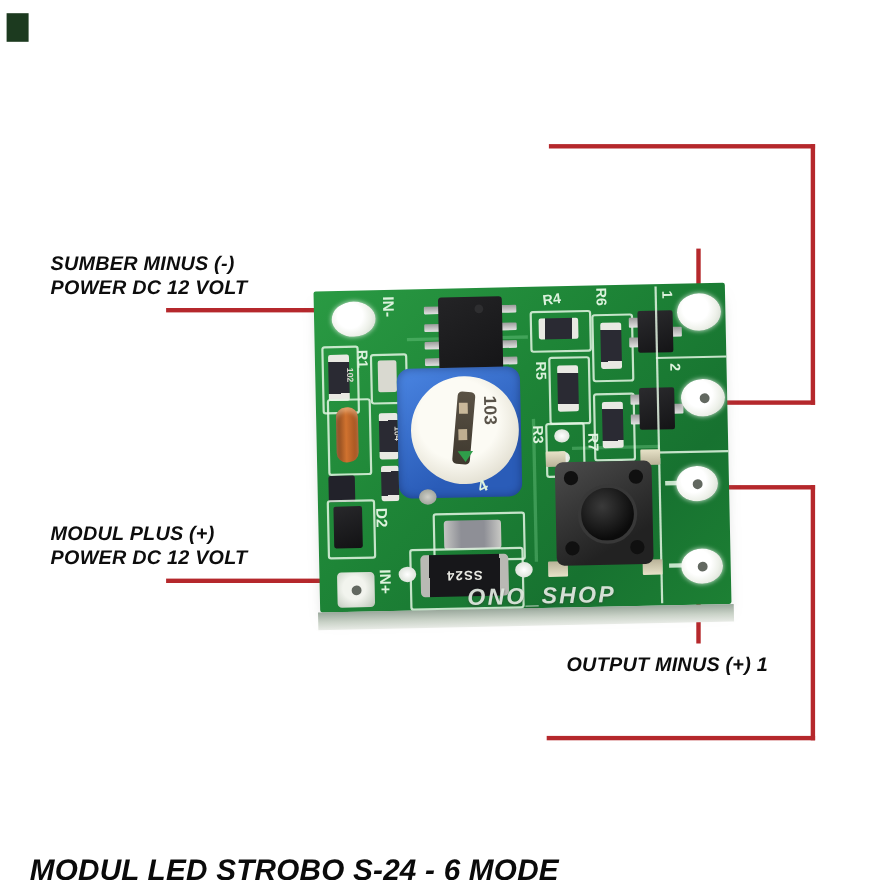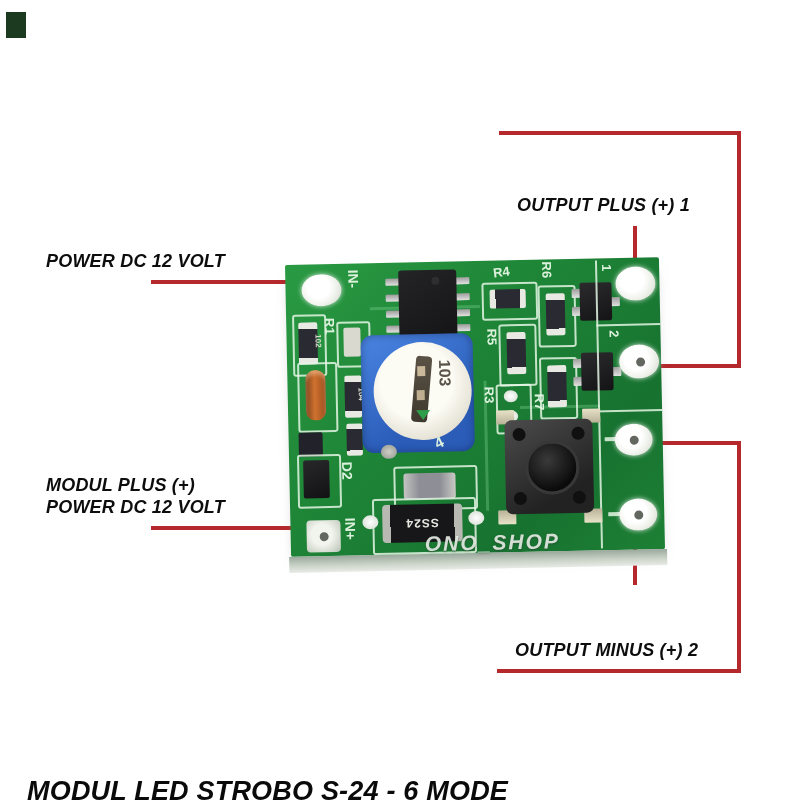--- a/index.html
+++ b/index.html
@@ -38,25 +38,25 @@
   .pin{position:absolute;background:linear-gradient(180deg,#9c9c9c,#e2e2e2);border-radius:1px;}
   .dotpad{position:absolute;border-radius:50%;background:radial-gradient(#ffffff,#cfd8cc);}
 </style>
 </head>
 <body>
 
 <div class="canvas">
 
   <div class="corner"></div>
 
-  <div class="lbl" style="left:517px;top:194px;">OUTPUT PLUS (+) 1</div>
+  <div class="lbl" style="left:46px;top:228px;">SUMBER MINUS (-)</div>
   <div class="lbl" style="left:46px;top:250px;">POWER DC 12 VOLT</div>
   <div class="lbl" style="left:46px;top:474px;">MODUL PLUS (+)</div>
   <div class="lbl" style="left:46px;top:496px;">POWER DC 12 VOLT</div>
-  <div class="lbl" style="left:515px;top:639px;">OUTPUT MINUS (+) 2</div>
+  <div class="lbl" style="left:515px;top:593px;">OUTPUT MINUS (+) 1</div>
 
   <div class="rl" style="left:499px;top:131px;width:242px;height:4px;"></div>
   <div class="rl" style="left:737px;top:131px;width:4px;height:237px;"></div>
   <div class="rl" style="left:646px;top:364px;width:95px;height:4px;"></div>
   <div class="rl" style="left:633px;top:226px;width:4px;height:66px;"></div>
   <div class="rl" style="left:151px;top:280px;width:170px;height:4px;"></div>
   <div class="rl" style="left:151px;top:526px;width:174px;height:4px;"></div>
   <div class="rl" style="left:645px;top:441px;width:96px;height:4px;"></div>
   <div class="rl" style="left:737px;top:441px;width:4px;height:232px;"></div>
   <div class="rl" style="left:497px;top:669px;width:244px;height:4px;"></div>

